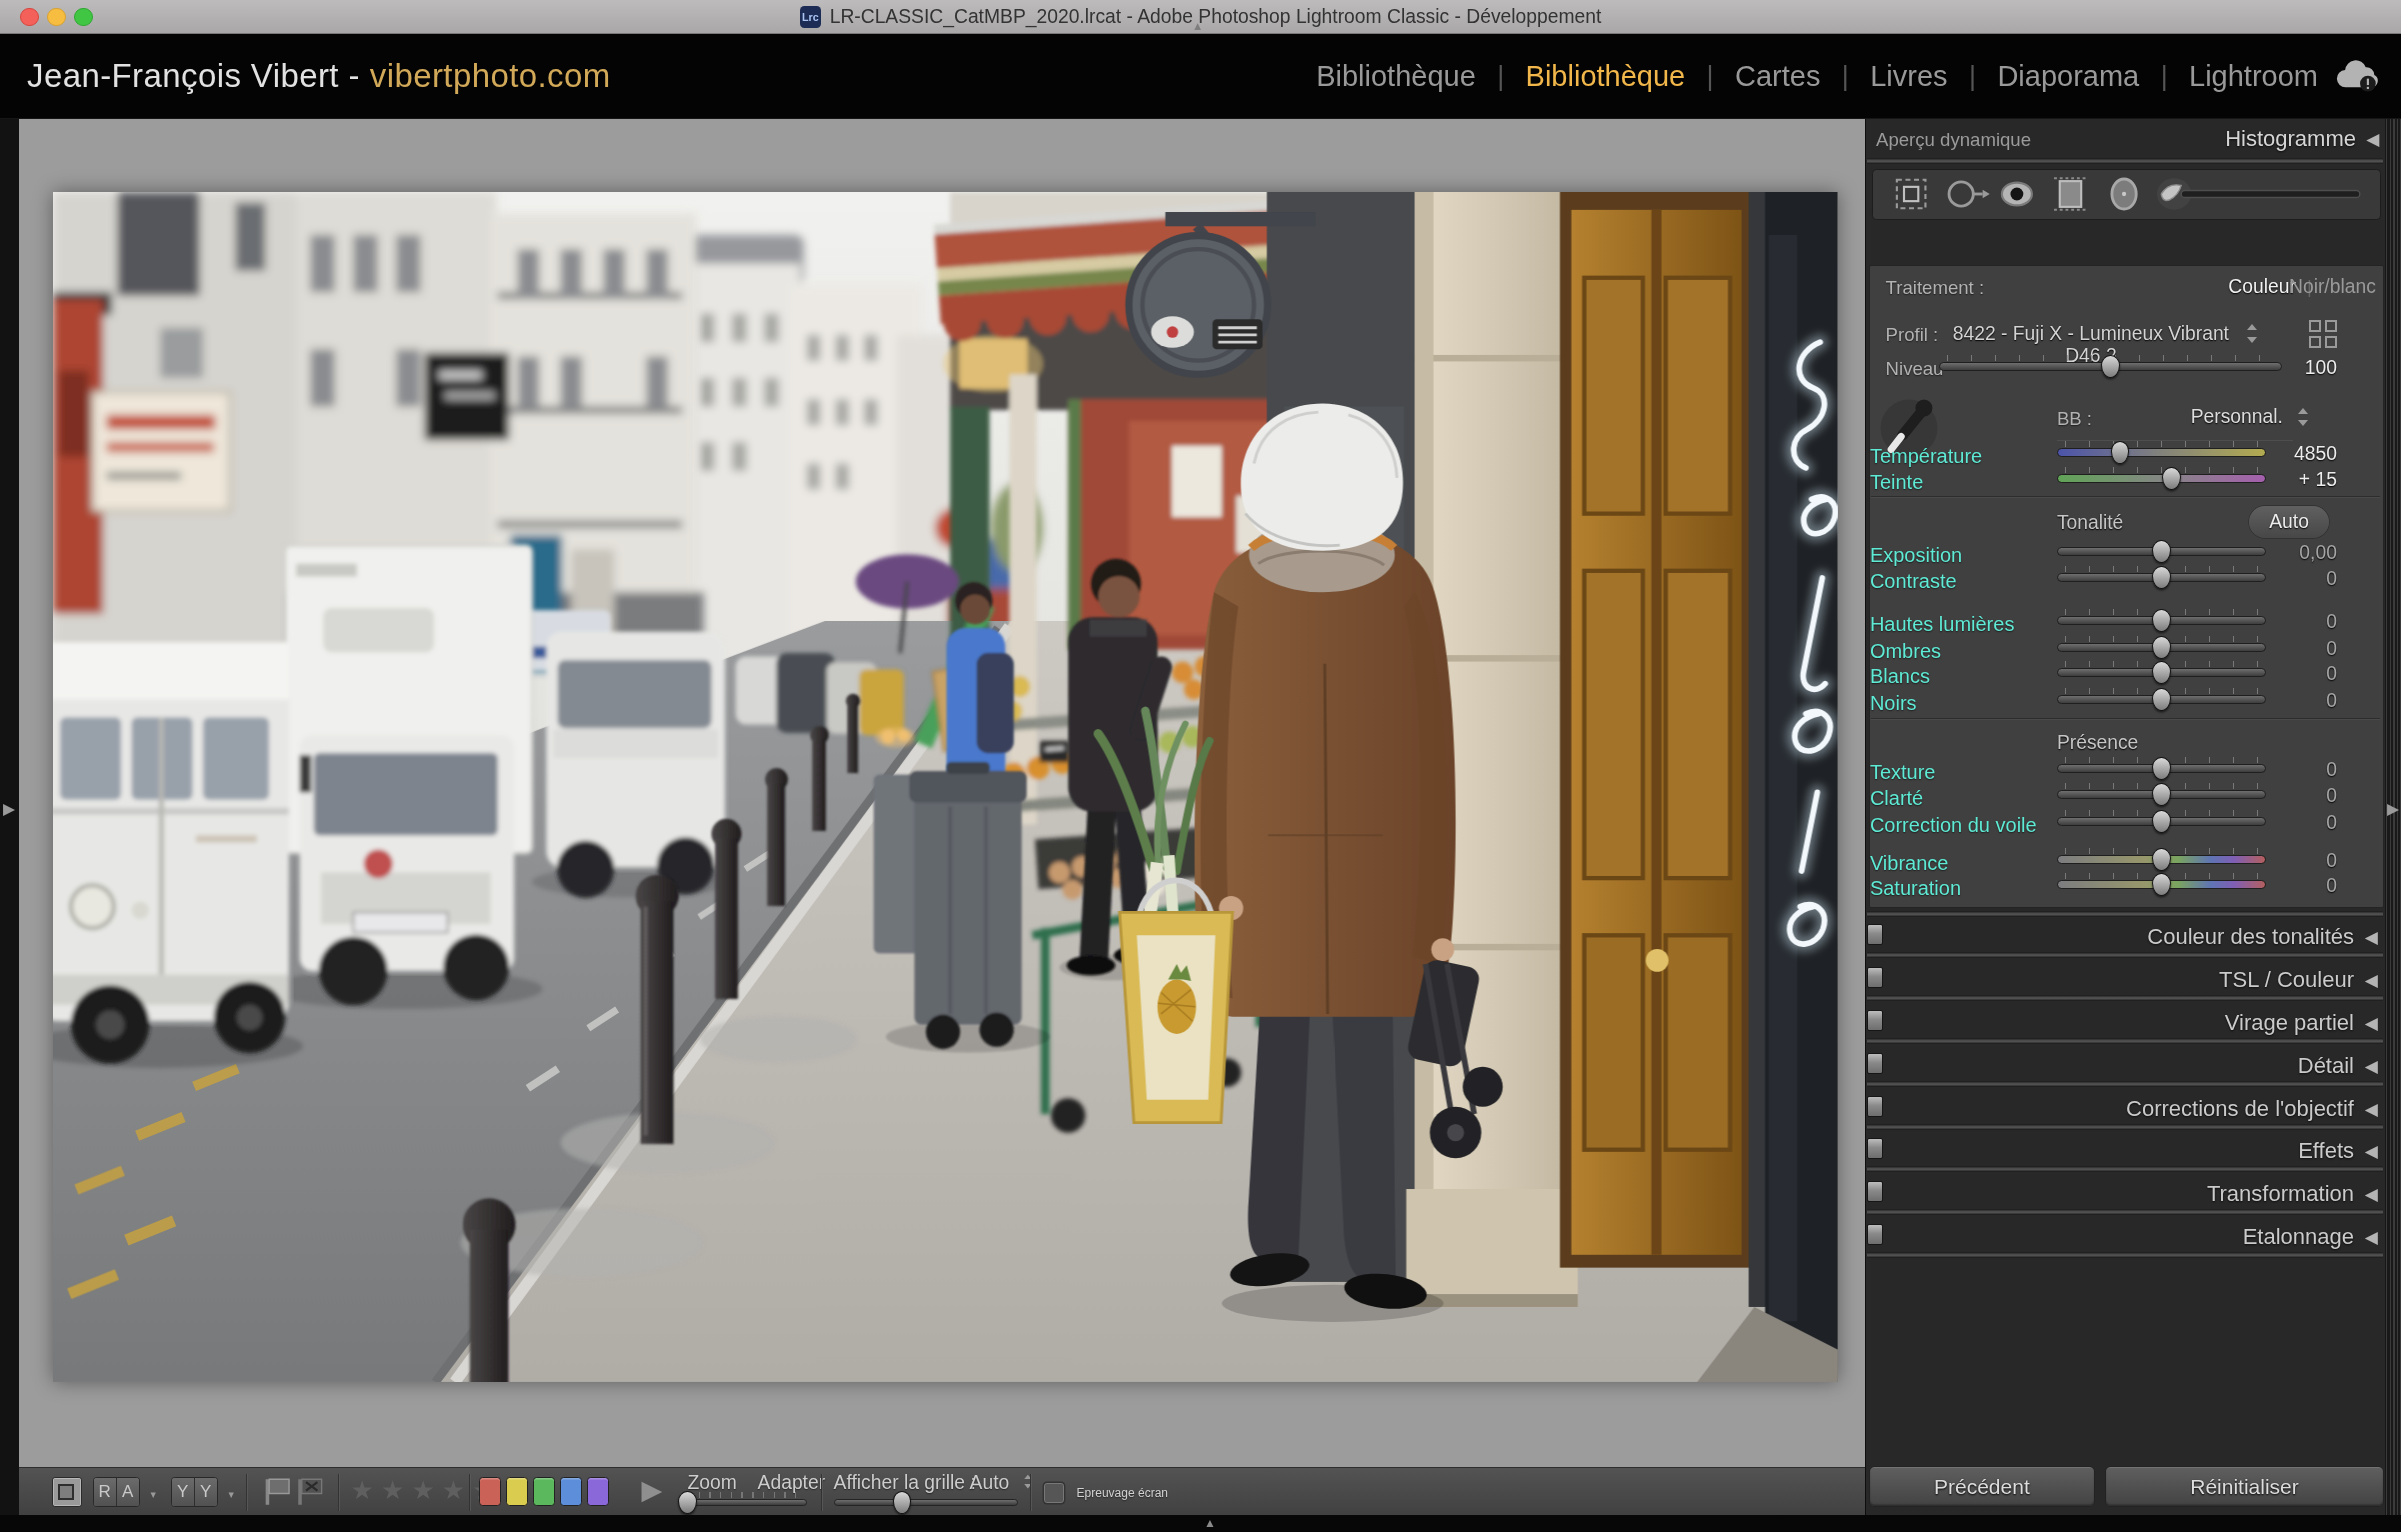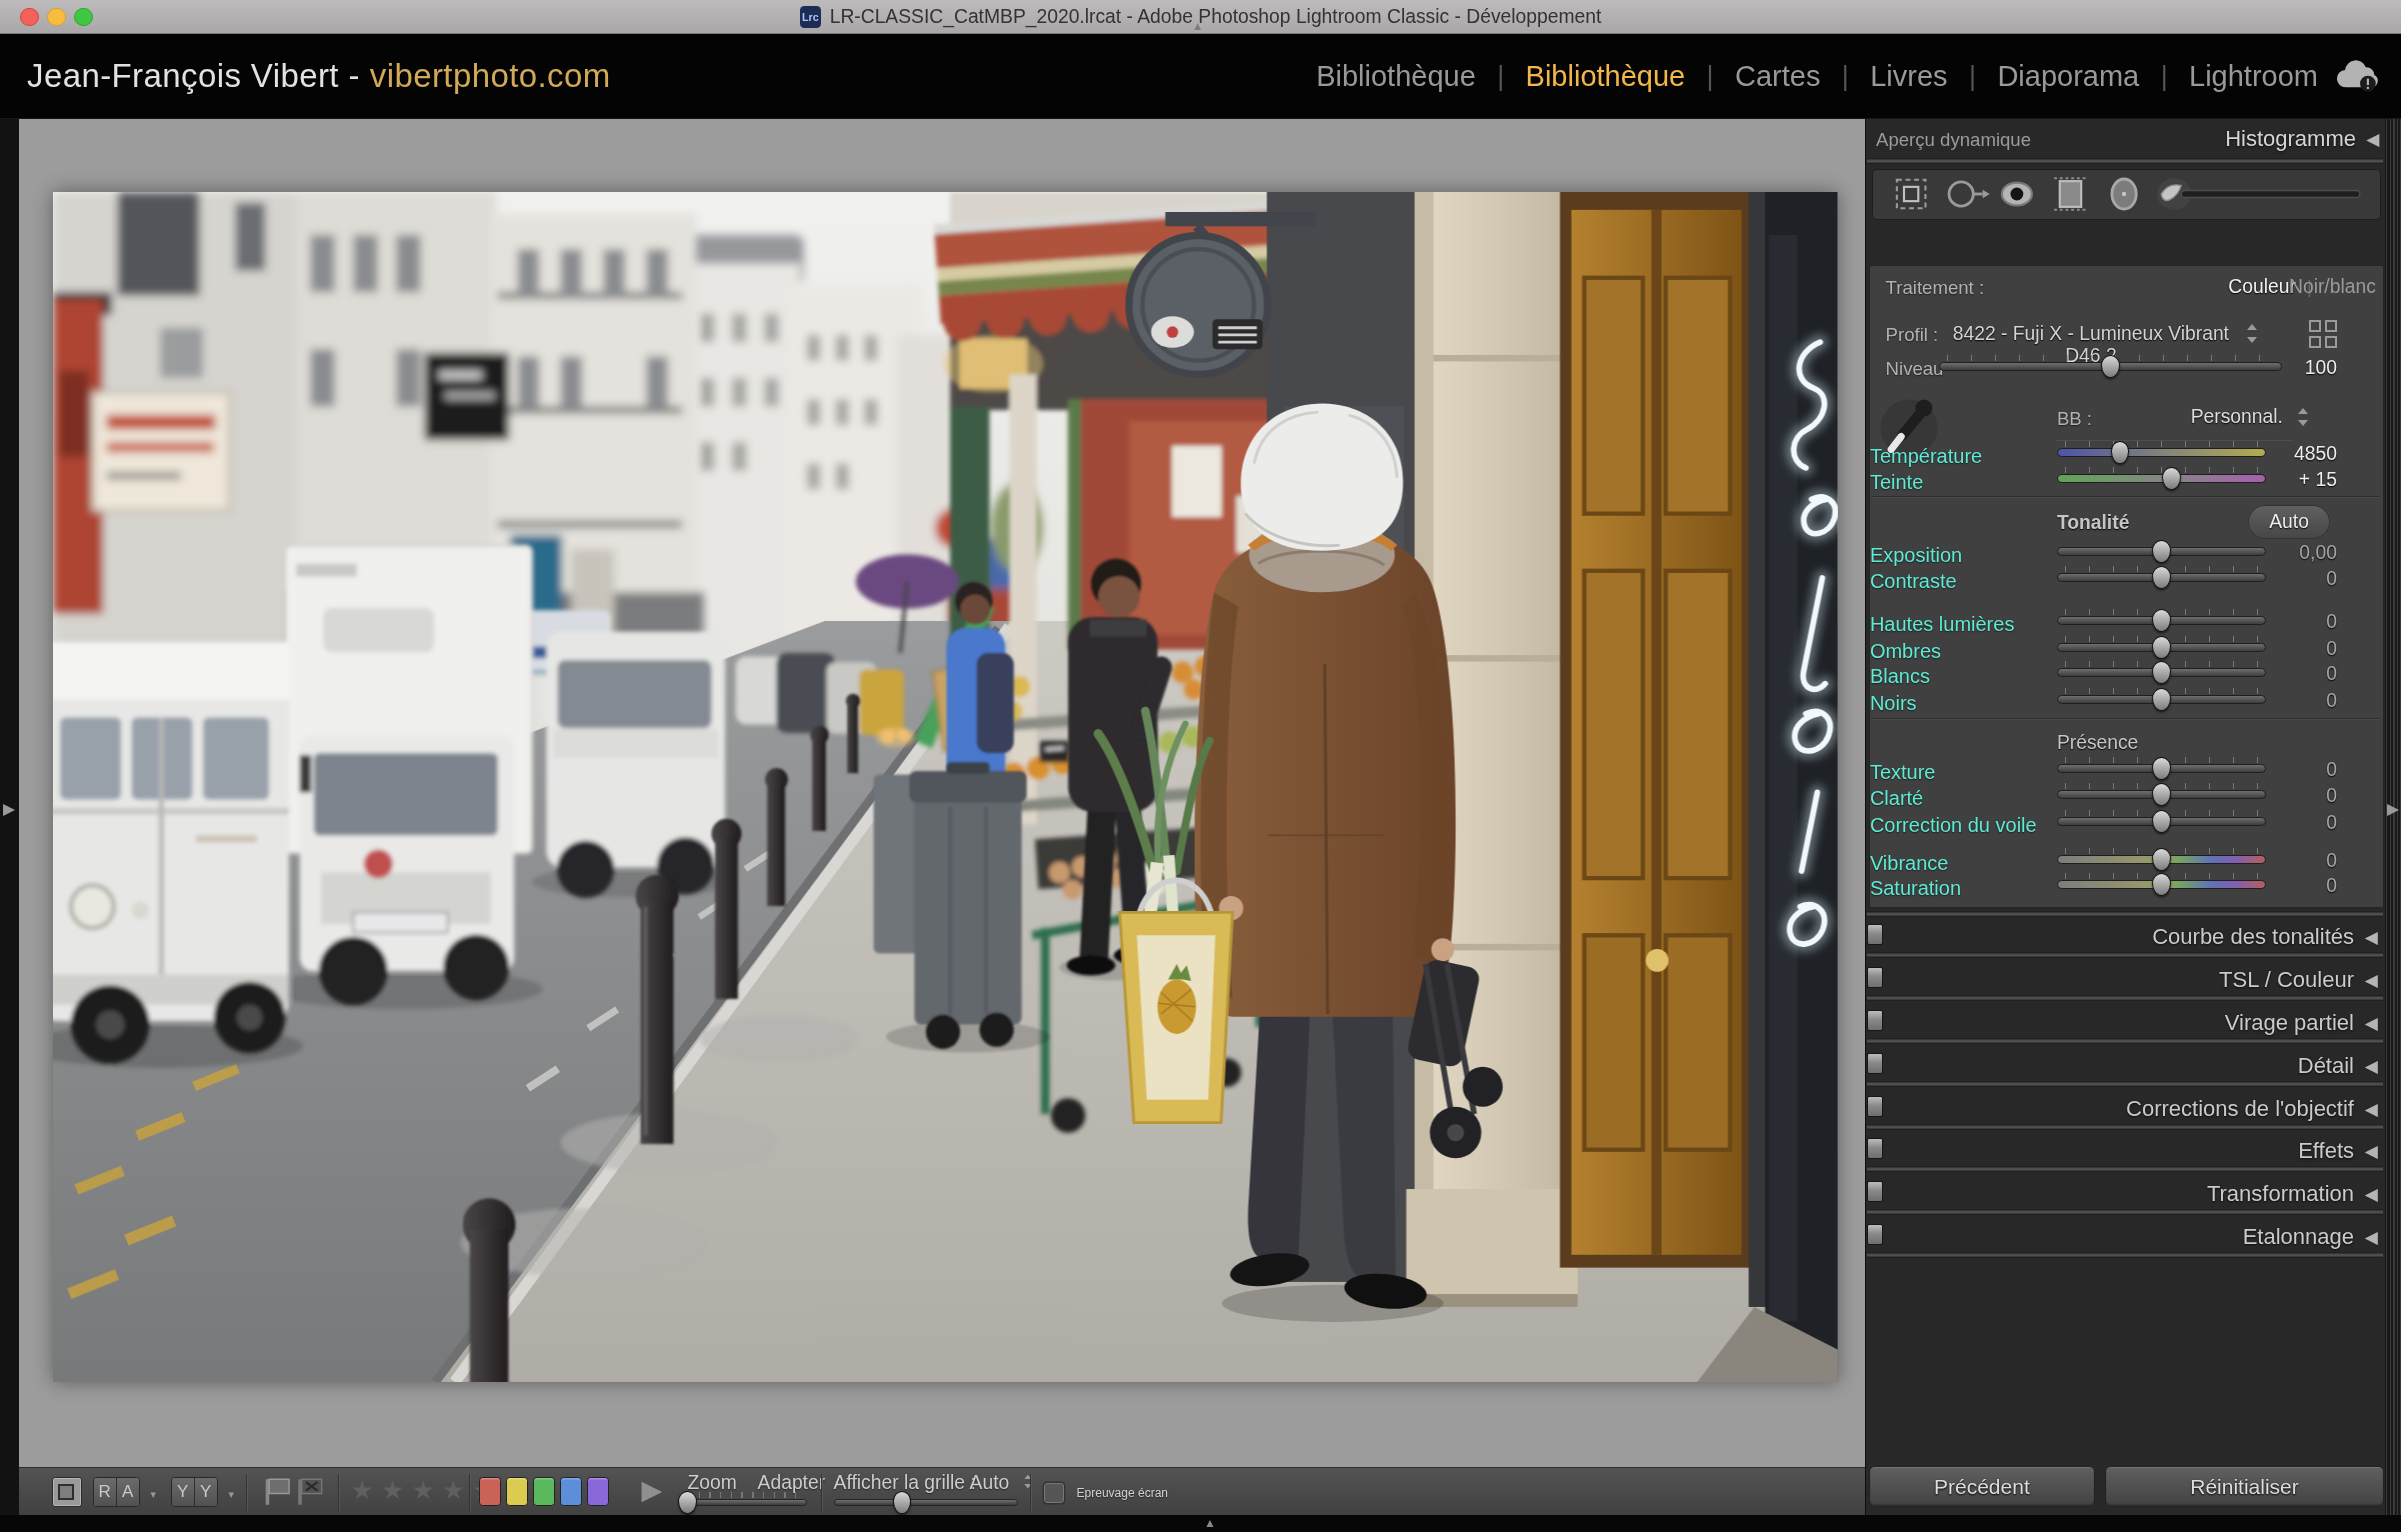--- a/index.html
+++ b/index.html
@@ -789,21 +789,21 @@
       <div class="slider-row" style="top:201px;">
         <span class="sl-label">Teinte</span>
         <div class="sl-track track-tint">
             <div class="sl-ticks"></div>
             <div class="thumb" style="left: 55%;"></div>
           </div>
         <span class="sl-value bright">+ 15</span>
       </div>
 
       <div class="sec-div" style="top:230px;"></div>
-      <span class="sec-title" style="top:246px;font-weight:bold;">Tonalité</span>
+      <span class="sec-title" style="top:246px;">Tonalité</span>
       <div class="auto-pill">Auto</div>
 
       <div class="slider-row" style="top:274px;">
         <span class="sl-label">Exposition</span>
         <div class="sl-track">
             <div class="thumb" style="left: 50%;"></div>
           </div>
         <span class="sl-value">0,00</span>
       </div>
       <div class="slider-row" style="top:300px;">
@@ -889,21 +889,21 @@
             <div class="thumb" style="left: 50%;"></div>
           </div>
         <span class="sl-value">0</span>
       </div>
     </div>
 
     <div class="groove" style="top:792px;"></div>
 
     <div class="plist-item" style="top:799px;">
       <div class="ptoggle"></div>
-      <span class="panel-title">Courbe des tonalités</span>
+      <span class="panel-title">Couleur des tonalités</span>
       <span class="disclose">◀</span>
       <div class="groove"></div>
     </div>
     <div class="plist-item" style="top:842px;">
       <div class="ptoggle"></div>
       <span class="panel-title">TSL / Couleur</span>
       <span class="disclose">◀</span>
       <div class="groove"></div>
     </div>
     <div class="plist-item" style="top:885px;">

